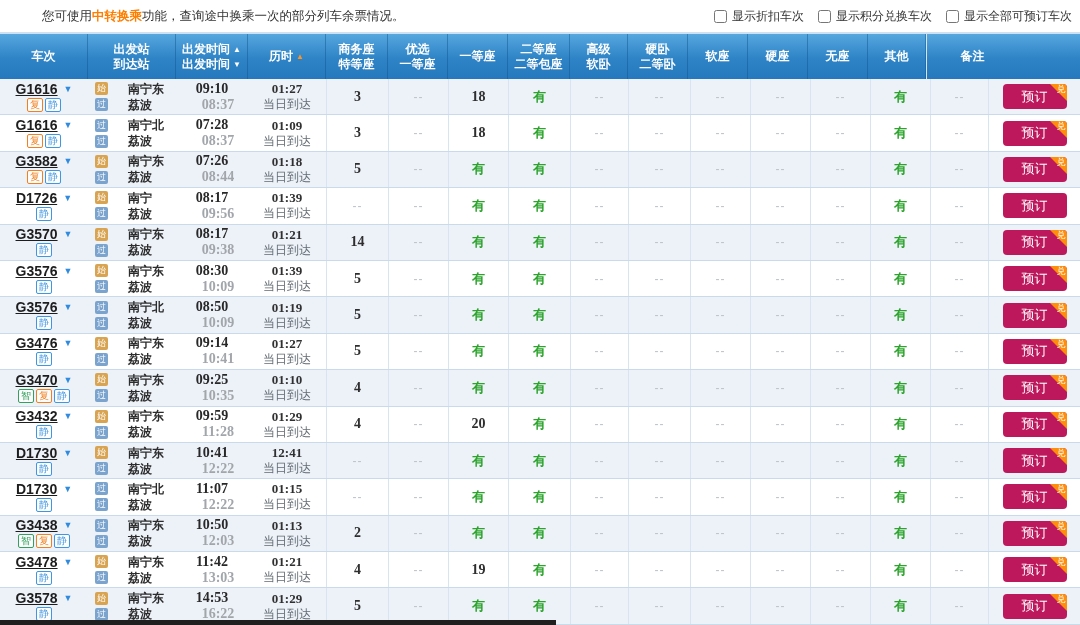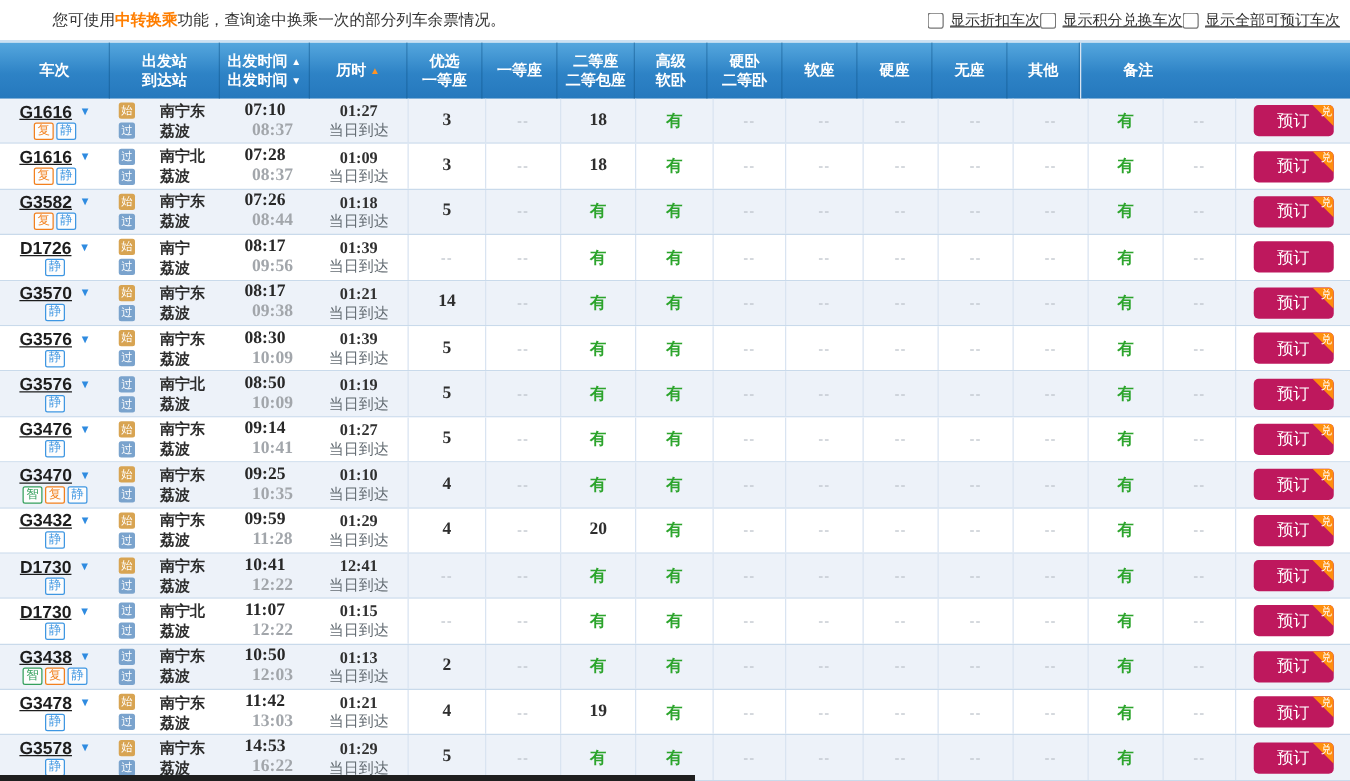--- a/index.html
+++ b/index.html
@@ -5,21 +5,21 @@
   * { box-sizing: border-box; margin: 0; padding: 0; }
   html, body { width: 1080px; height: 625px; overflow: hidden; background: #fff;
     font-family: "Liberation Sans", "DejaVu Sans", sans-serif; position: relative; }
 
   
   .topbar { height: 32px; display: flex; align-items: center; padding: 0 8px; font-size: 12.5px; color: #333; }
   .summary { white-space: nowrap; }
   .summary .b { font-weight: bold; color: #111; }
   .tip { margin-left: 34px; white-space: nowrap; }
   .tip .em { color: #ff7e00; font-weight: bold; }
-  .filters { margin-left: auto; display: flex; align-items: center; white-space: nowrap; text-decoration: underline; }
+  .filters { margin-left: auto; display: flex; align-items: center; gap: 14px; white-space: nowrap; }
   .filter { display: flex; align-items: center; gap: 5px; font-size: 12px; color: #333; }
   .filter input { width: 13px; height: 13px; }
 
   
   .thead { height: 47px; display: flex; background: linear-gradient(180deg, #55a7de 0%, #2e83c6 55%, #2578bd 100%);
     border-top: 2px solid #cde1f2; }
   .th { display: flex; flex-direction: column; justify-content: center; align-items: center;
     color: #fff; font-weight: bold; font-size: 12px; line-height: 15px;
     border-right: 1px solid rgba(16, 84, 138, 0.45); }
   .th:last-child { border-right: none; }
@@ -122,20 +122,28 @@
         <span>出发时间</span>
         <span class="sort-arrow" style="color: rgb(255, 255, 255);">▼</span>
       </div>
     </div>
     <div class="th c3">
       <div class="th-line">
         <span>历时</span>
         <span class="sort-arrow" style="color: rgb(255, 147, 36);">▲</span>
       </div>
     </div>
+    <div class="th c4">
+      <div class="th-line">
+        <span>商务座</span>
+      </div>
+      <div class="th-line">
+        <span>特等座</span>
+      </div>
+    </div>
     <div class="th c5">
       <div class="th-line">
         <span>优选</span>
       </div>
       <div class="th-line">
         <span>一等座</span>
       </div>
     </div>
     <div class="th c6">
       <div class="th-line">
@@ -208,21 +216,21 @@
         <div class="st-line">
           <span class="st-tag" style="background: rgb(216, 164, 82);">始</span>
           <span class="st-name">南宁东</span>
         </div>
         <div class="st-line">
           <span class="st-tag" style="background: rgb(122, 163, 205);">过</span>
           <span class="st-name">荔波</span>
         </div>
       </div>
       <div class="cell c2">
-        <div class="dep">07:10</div>
+        <div class="dep">09:10</div>
         <div class="arr">08:37</div>
       </div>
       <div class="cell c3">
         <div class="d1">01:27</div>
         <div class="d2">当日到达</div>
       </div>
       <div class="cell seat c4">
         <span class="num">3</span>
       </div>
       <div class="cell seat c5">

